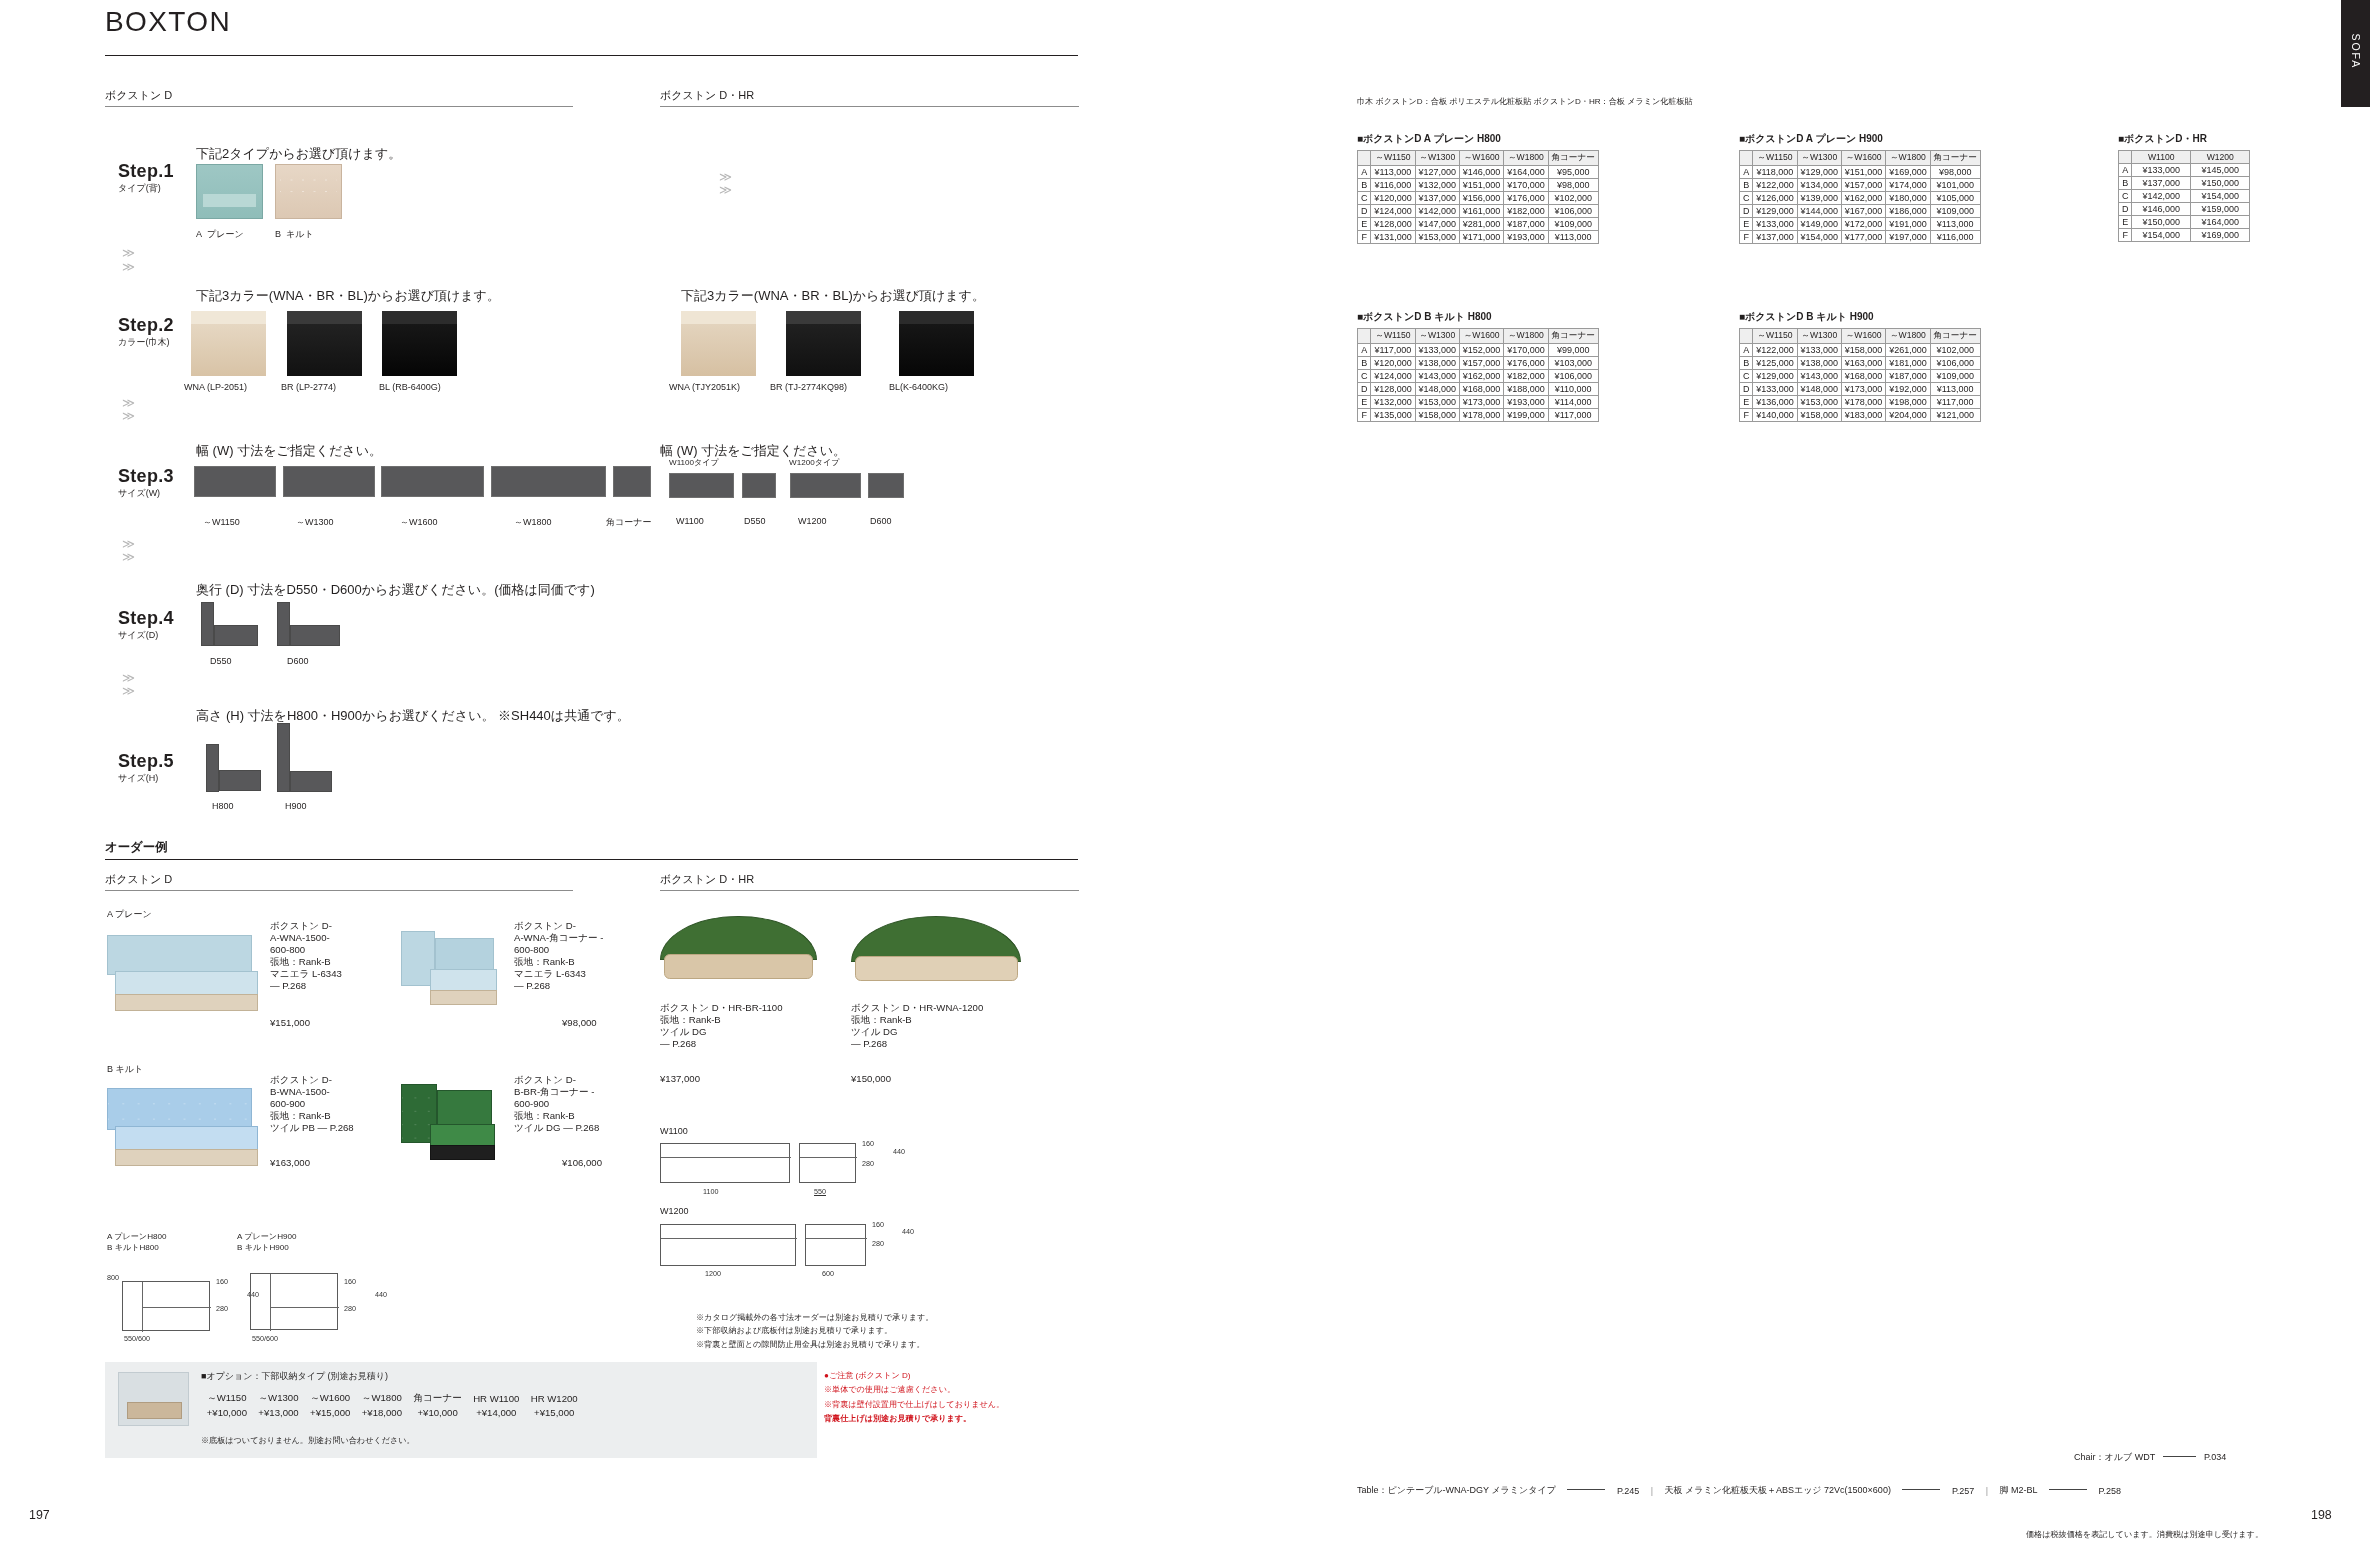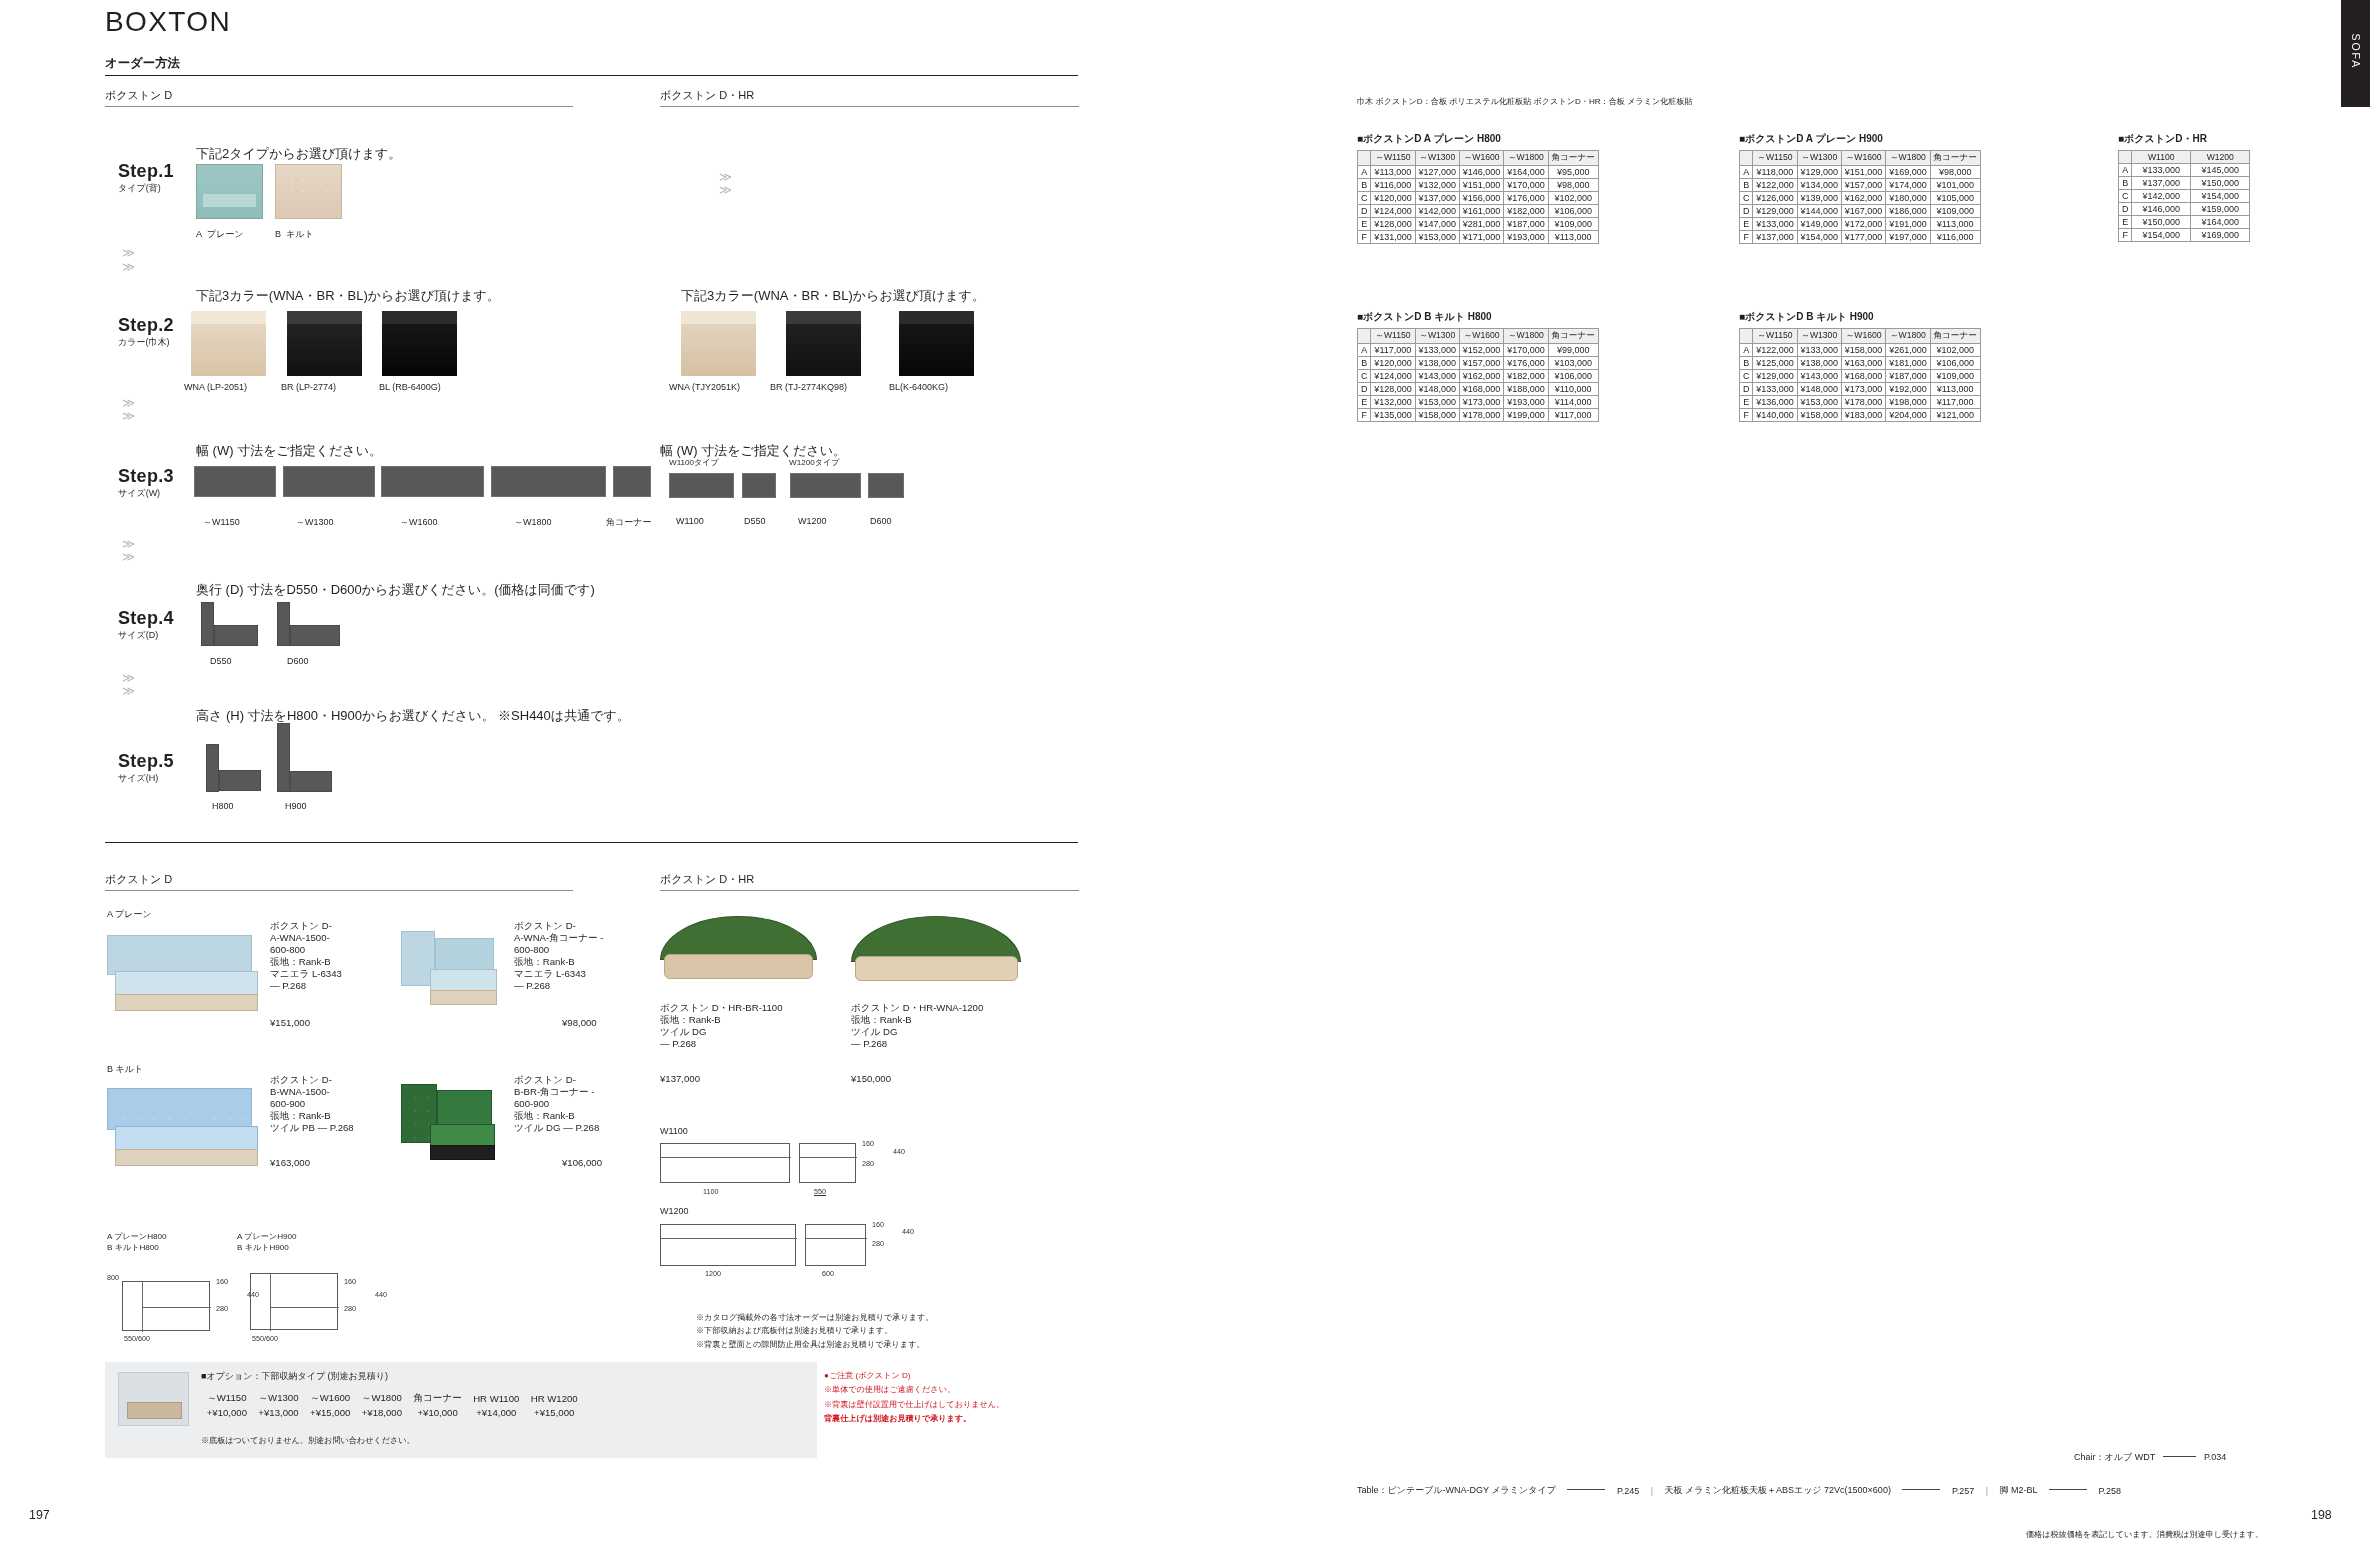--- a/index.html
+++ b/index.html
@@ -81,21 +81,20 @@
 </head>
 <body>
 
 <div class="page">
 
   <div class="left-page">
 
     <div class="brand-title">BOXTON</div>
 
     <div class="abs" id="order-method-head">
-      <div class="sect-title">オーダー方法</div>
       <div class="rule"></div>
     </div>
 
     <div class="abs" style="left:105px; top:88px; width:468px;">
       <div class="col-head">ボクストン D</div>
       <div class="col-rule" style="margin-top:2.9px;"></div>
     </div>
     <div class="abs" style="left:660px; top:88px; width:419px;">
       <div class="col-head">ボクストン D・HR</div>
       <div class="col-rule" style="margin-top:2.9px;"></div>
@@ -237,20 +236,21 @@
       <div style="position:absolute; left:13.4px; top:38px; width:42px; height:21px; background:#58585a; border:1px solid #4a4a4a;"></div>
     </div>
     <div class="abs swcap" style="left:212px; top:801px;">H800</div>
     <div class="abs" style="left:277px; top:723px; width:55px; height:69px;">
       <div style="position:absolute; left:0; top:0; width:13.4px; height:69px; background:#58585a; border:1px solid #4a4a4a;"></div>
       <div style="position:absolute; left:13.4px; top:48px; width:42px; height:21px; background:#58585a; border:1px solid #4a4a4a;"></div>
     </div>
     <div class="abs swcap" style="left:285px; top:801px;">H900</div>
 
     <div class="abs" style="left:105px; top:839px; width:973px;">
+      <div class="sect-title">オーダー例</div>
       <div class="rule" style="margin-top:2.9px;"></div>
     </div>
     <div class="abs" style="left:105px; top:872px; width:468px;">
       <div class="col-head">ボクストン D</div>
       <div class="col-rule" style="margin-top:2.9px;"></div>
     </div>
     <div class="abs" style="left:660px; top:872px; width:419px;">
       <div class="col-head">ボクストン D・HR</div>
       <div class="col-rule" style="margin-top:2.9px;"></div>
     </div>

